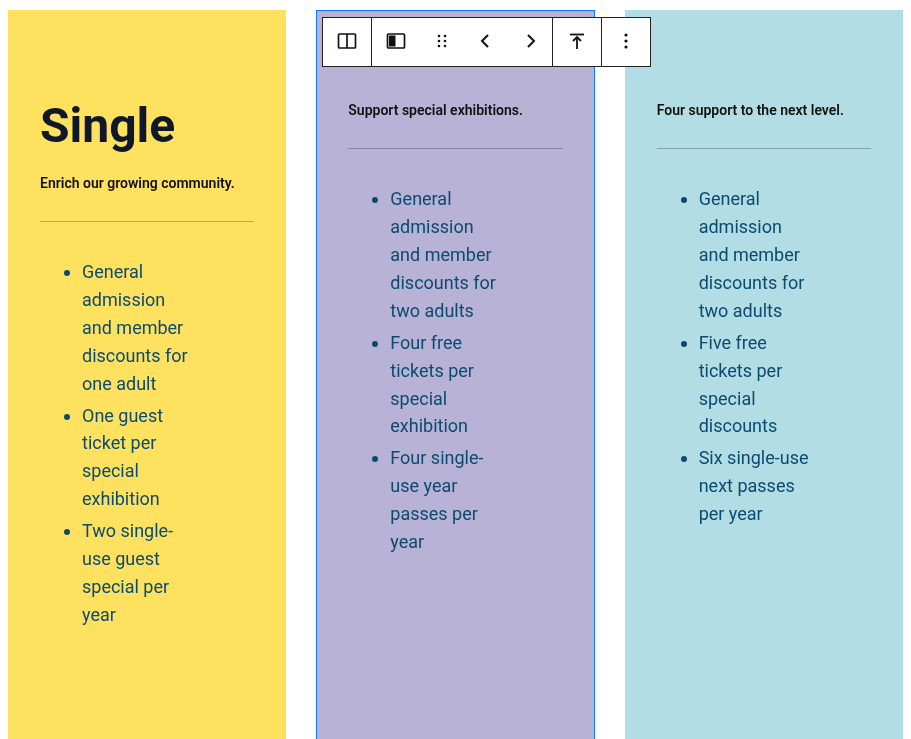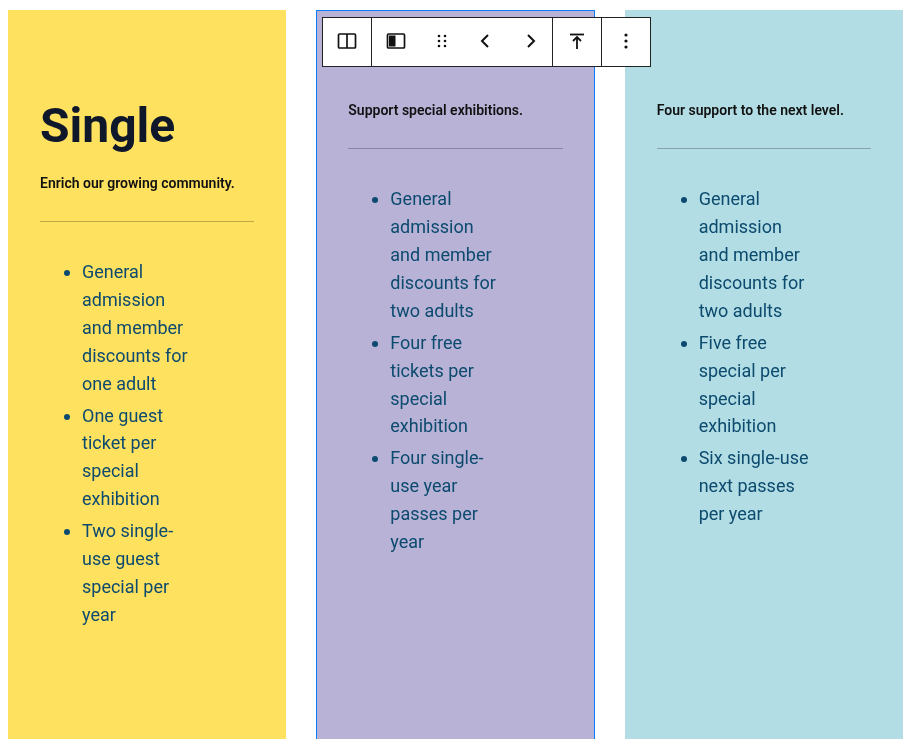--- a/index.html
+++ b/index.html
@@ -182,18 +182,18 @@
       <li>Four free tickets per special exhibition</li>
       <li>Four single-use year passes per year</li>
     </ul>
   </div>
 
   <div class="col col-blue">
     <p class="tier-tagline">Four support to the next level.</p>
     <hr class="sep">
     <ul class="benefits">
       <li>General admission and member discounts for two adults</li>
-      <li>Five free special per special exhibition</li>
+      <li>Five free tickets per special discounts</li>
       <li>Six single-use next passes per year</li>
     </ul>
   </div>
 
 </div>
 
 </body></html>

